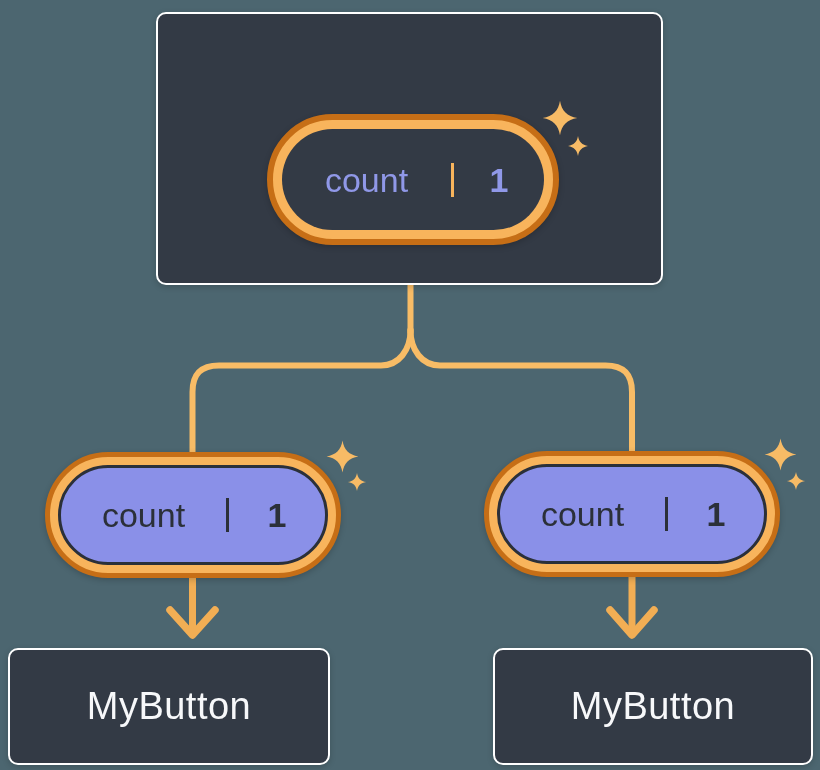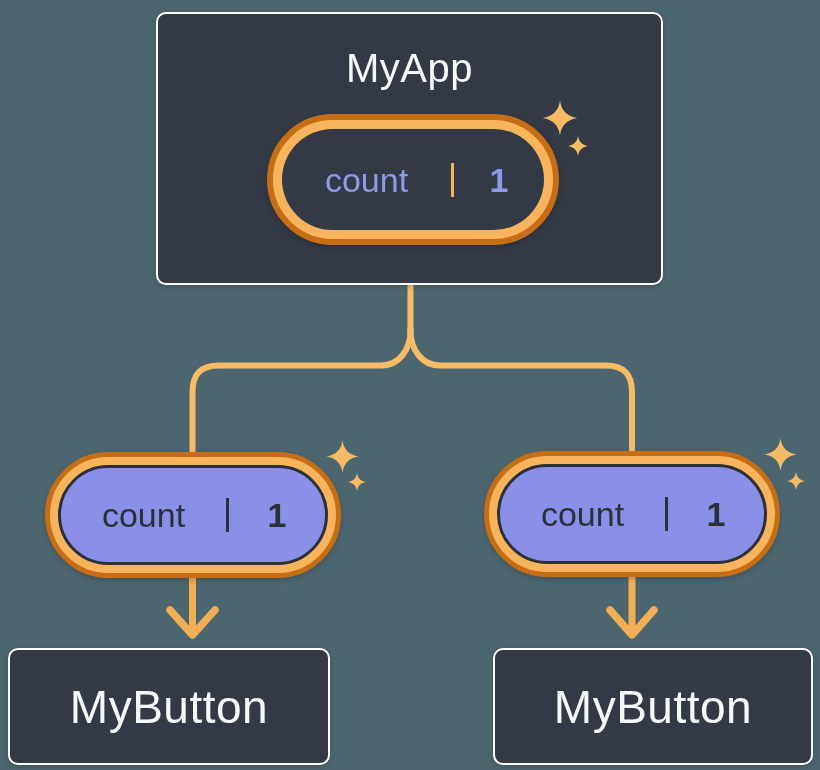--- a/index.html
+++ b/index.html
@@ -42,21 +42,21 @@
     font-size: 40px;
     font-weight: 500;
     letter-spacing: 0.5px;
     line-height: 1;
   }
   .node-child {
     display: flex;
     align-items: center;
     justify-content: center;
     color: #F7F8FA;
-    font-size: 46px;
+    font-size: 38px;
     font-weight: 500;
     letter-spacing: 0.5px;
   }
   .node-child-0 { left: 8px;   top: 648px; width: 322px; height: 117px; }
   .node-child-1 { left: 493px; top: 648px; width: 320px; height: 117px; }
 
   .pill {
     position: absolute;
     box-sizing: border-box;
     border-radius: 999px;
@@ -128,21 +128,20 @@
     </g>
     <g stroke="#F2AE54" fill="none" stroke-linecap="round" stroke-linejoin="round">
       <path stroke-width="7" d="M192.5 577 L192.5 629"></path>
       <path stroke-width="7.5" d="M170 610 L192.5 635 L215 610"></path>
       <path stroke-width="7" d="M632 577 L632 629"></path>
       <path stroke-width="7.5" d="M610 610 L632 635 L654 610"></path>
     </g>
   </svg>
 
   <div class="node node-root">
-    <div class="node-title">MyApp</div>
     <div class="pill pill-root">
       <div class="pill-inner">
         <span class="pill-name">count</span>
         <span class="pill-value">1</span>
       </div>
     </div>
   </div>
 
   <div class="pill pill-child pill-child-0">
     <div class="pill-inner">

